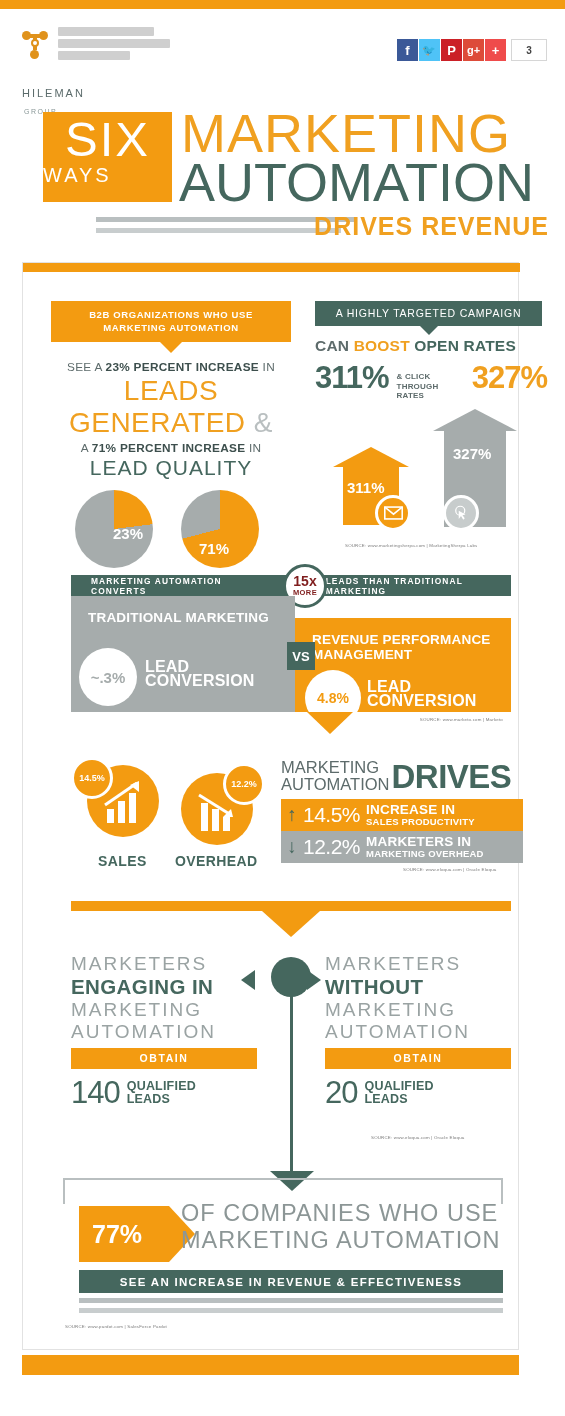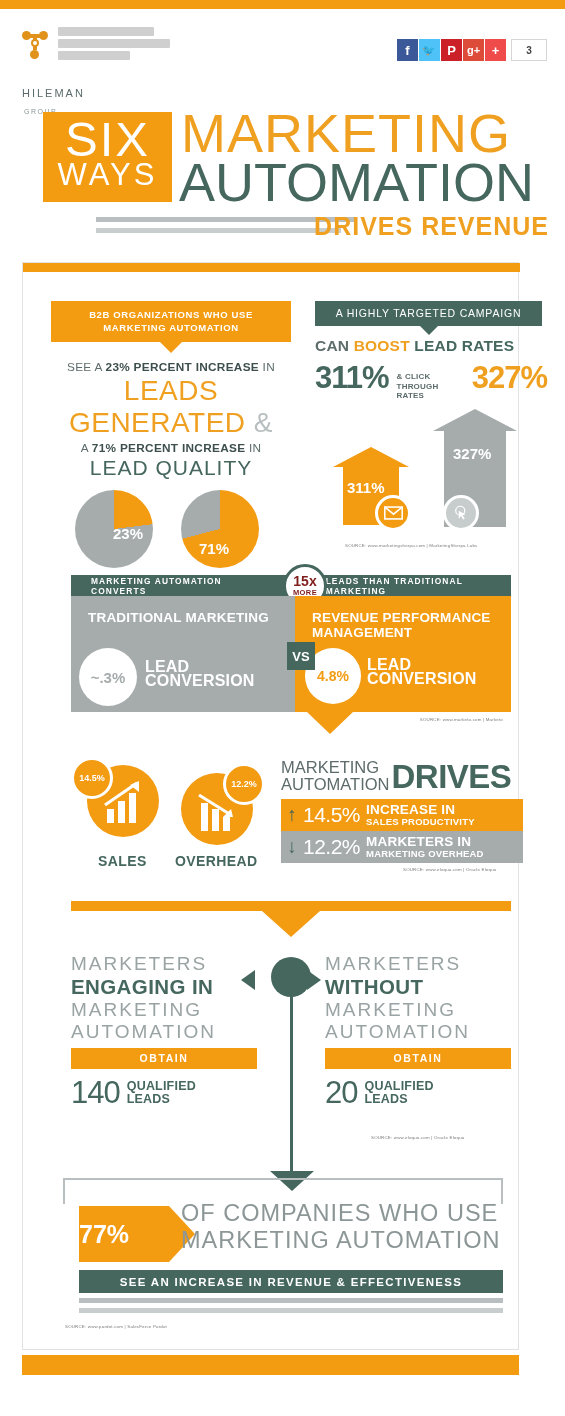--- a/index.html
+++ b/index.html
@@ -33,21 +33,21 @@
   .share { position:absolute; right:18px; top:30px; display:flex; align-items:center; height:22px; }
   .share .sbtn { width:21px; height:22px; display:flex; align-items:center; justify-content:center;
                  color:#fff; font-weight:bold; font-size:13px; margin-right:1px; }
   .share .count { margin-left:4px; width:36px; height:22px; border:1px solid #d6d6d6; background:#fff;
                   font-size:10px; color:#444; display:flex; align-items:center; justify-content:center; font-weight:bold;}
 
   
   .masthead { position:absolute; left:16px; top:100px; width:558px; height:150px; }
   .six-box { position:absolute; left:27px; top:12px; width:129px; height:90px; background:#F39B11; color:#fff; }
   .six-box .six { font-size:49px; line-height:46px; letter-spacing:2px; text-align:center; padding-top:4px; font-weight:300;}
-  .six-box .ways { font-size:31px; line-height:26px; letter-spacing:3px; text-align:center; font-weight:300;}
+  .six-box .ways { font-size:20px; line-height:26px; letter-spacing:3px; font-weight:300;}
   .mast-marketing { position:absolute; left:165px; top:6px; font-size:54px; line-height:54px;
                     letter-spacing:1px; color:#F0A020; font-weight:300; }
   .mast-automation { position:absolute; left:163px; top:55px; font-size:54px; line-height:54px;
                      letter-spacing:0px; color:#45675E; font-weight:300; }
   .mast-drives { position:absolute; right:25px; top:112px; font-size:25px; letter-spacing:1px;
                  color:#F0A020; font-weight:bold; }
   .mast-rule1 { position:absolute; left:80px; top:117px; width:260px; height:5px; background:#b9bfc0; }
   .mast-rule2 { position:absolute; left:80px; top:128px; width:245px; height:5px; background:#c8cdce; }
 
   
@@ -106,21 +106,21 @@
   .s2-bar { background:#45675E; color:#fff; height:21px; display:flex; align-items:center;
             font-size:8.4px; font-weight:bold; letter-spacing:1.1px; }
   .s2-bar .lft { padding-left:20px; }
   .s2-bar .rgt { padding-left:60px; }
   .badge15 { position:absolute; left:212px; top:-11px; width:44px; height:44px; border-radius:50%;
              background:#fff; border:3px solid #45675E; color:#7f1d1d; text-align:center; }
   .badge15 .b1 { font-size:14px; font-weight:bold; line-height:16px; margin-top:6px; }
   .badge15 .b2 { font-size:7.5px; font-weight:bold; line-height:8px; letter-spacing:.4px; }
   .s2-body { position:relative; height:116px; display:flex; }
   .s2-left { width:224px; background:#A6ACAC; position:relative; }
-  .s2-right { width:216px; background:#F39B11; position:relative; }
+  .s2-right { width:216px; background:#F39B11; position:relative;margin-top:22px; }
   .s2-right:after { content:""; position:absolute; left:12px; bottom:-22px;
                     border-left:23px solid transparent; border-right:23px solid transparent;
                     border-top:22px solid #F39B11; }
   .s2-h { position:absolute; left:17px; top:14px; font-size:13.5px; font-weight:bold; line-height:15px; letter-spacing:.2px; }
   .s2-left .s2-h { color:#fff; }
   .s2-right .s2-h { color:#fff; }
   .circ { position:absolute; border-radius:50%; background:#fff; display:flex;
           align-items:center; justify-content:center; font-weight:bold; }
   .conv-lbl { position:absolute; font-size:16px; font-weight:bold; line-height:14px; color:#fff; letter-spacing:.2px;}
   .vsbox { position:absolute; left:216px; top:46px; width:28px; height:28px; background:#45675E;
@@ -168,21 +168,21 @@
   .stem-tri { position:absolute; left:199px; top:218px; border-left:22px solid transparent;
               border-right:22px solid transparent; border-top:20px solid #45675E; }
 
   
   .s5 { left:40px; top:915px; width:460px; }
   .brk { position:absolute; left:0; top:0; width:440px; height:26px;
          border-top:2px solid #b9bfc0; border-left:2px solid #b9bfc0; border-right:2px solid #b9bfc0; }
   .tag77 { position:absolute; left:16px; top:28px; width:90px; height:56px; background:#F39B11; }
   .tag77 .pt { position:absolute; right:-26px; top:0; width:0; height:0;
                border-top:28px solid transparent; border-bottom:28px solid transparent; border-left:26px solid #F39B11; }
-  .tag77 span { color:#fff; font-size:25px; font-weight:bold; line-height:56px; display:block;}
+  .tag77 span { color:#fff; font-size:25px; font-weight:bold; line-height:56px; padding-left:13px; display:block;}
   .s5-txt { position:absolute; left:118px; top:22px; font-size:23.5px; line-height:27px;
             color:#8c9696; font-weight:300; letter-spacing:1px; }
   .s5-bar { position:absolute; left:16px; top:92px; width:424px; height:23px; background:#45675E;
             color:#fff; font-size:11.5px; font-weight:bold; letter-spacing:1.3px;
             display:flex; align-items:center; justify-content:center; }
   .s5-r1 { position:absolute; left:16px; top:120px; width:424px; height:5px; background:#b9bfc0; }
   .s5-r2 { position:absolute; left:16px; top:130px; width:424px; height:5px; background:#c8cdce; }
 </style>
 </head>
 <body>
@@ -253,21 +253,21 @@
       <div class="pie-label" style="left:62px; top:35px;">23%</div>
       <div class="pie" style="left:130px; top:0; background:conic-gradient(#F39B11 0 71%, #A6ACAC 71% 100%);"></div>
       <div class="pie-label" style="left:148px; top:50px;">71%</div>
     </div>
     <div class="src" style="margin-top:9px;padding-left:28px;">SOURCE: www.marketingprofs.com | Marketing Profs</div>
   </div>
 
   <div class="panel s1r">
     <div class="callout-gr">A HIGHLY TARGETED CAMPAIGN</div>
     <div class="boost-line">
-      <span>CAN </span><span class="bst">BOOST</span><span class="dk"> LEAD RATES</span>
+      <span>CAN </span><span class="bst">BOOST</span><span class="dk"> OPEN RATES</span>
     </div>
     <div class="nums-row">
       <div class="n311">311%</div>
       <div class="clickthru">&amp; CLICK THROUGH RATES</div>
       <div class="n327">327%</div>
     </div>
 
     <div class="houses">
 
       <div class="house" style="left:118px; top:0;">

